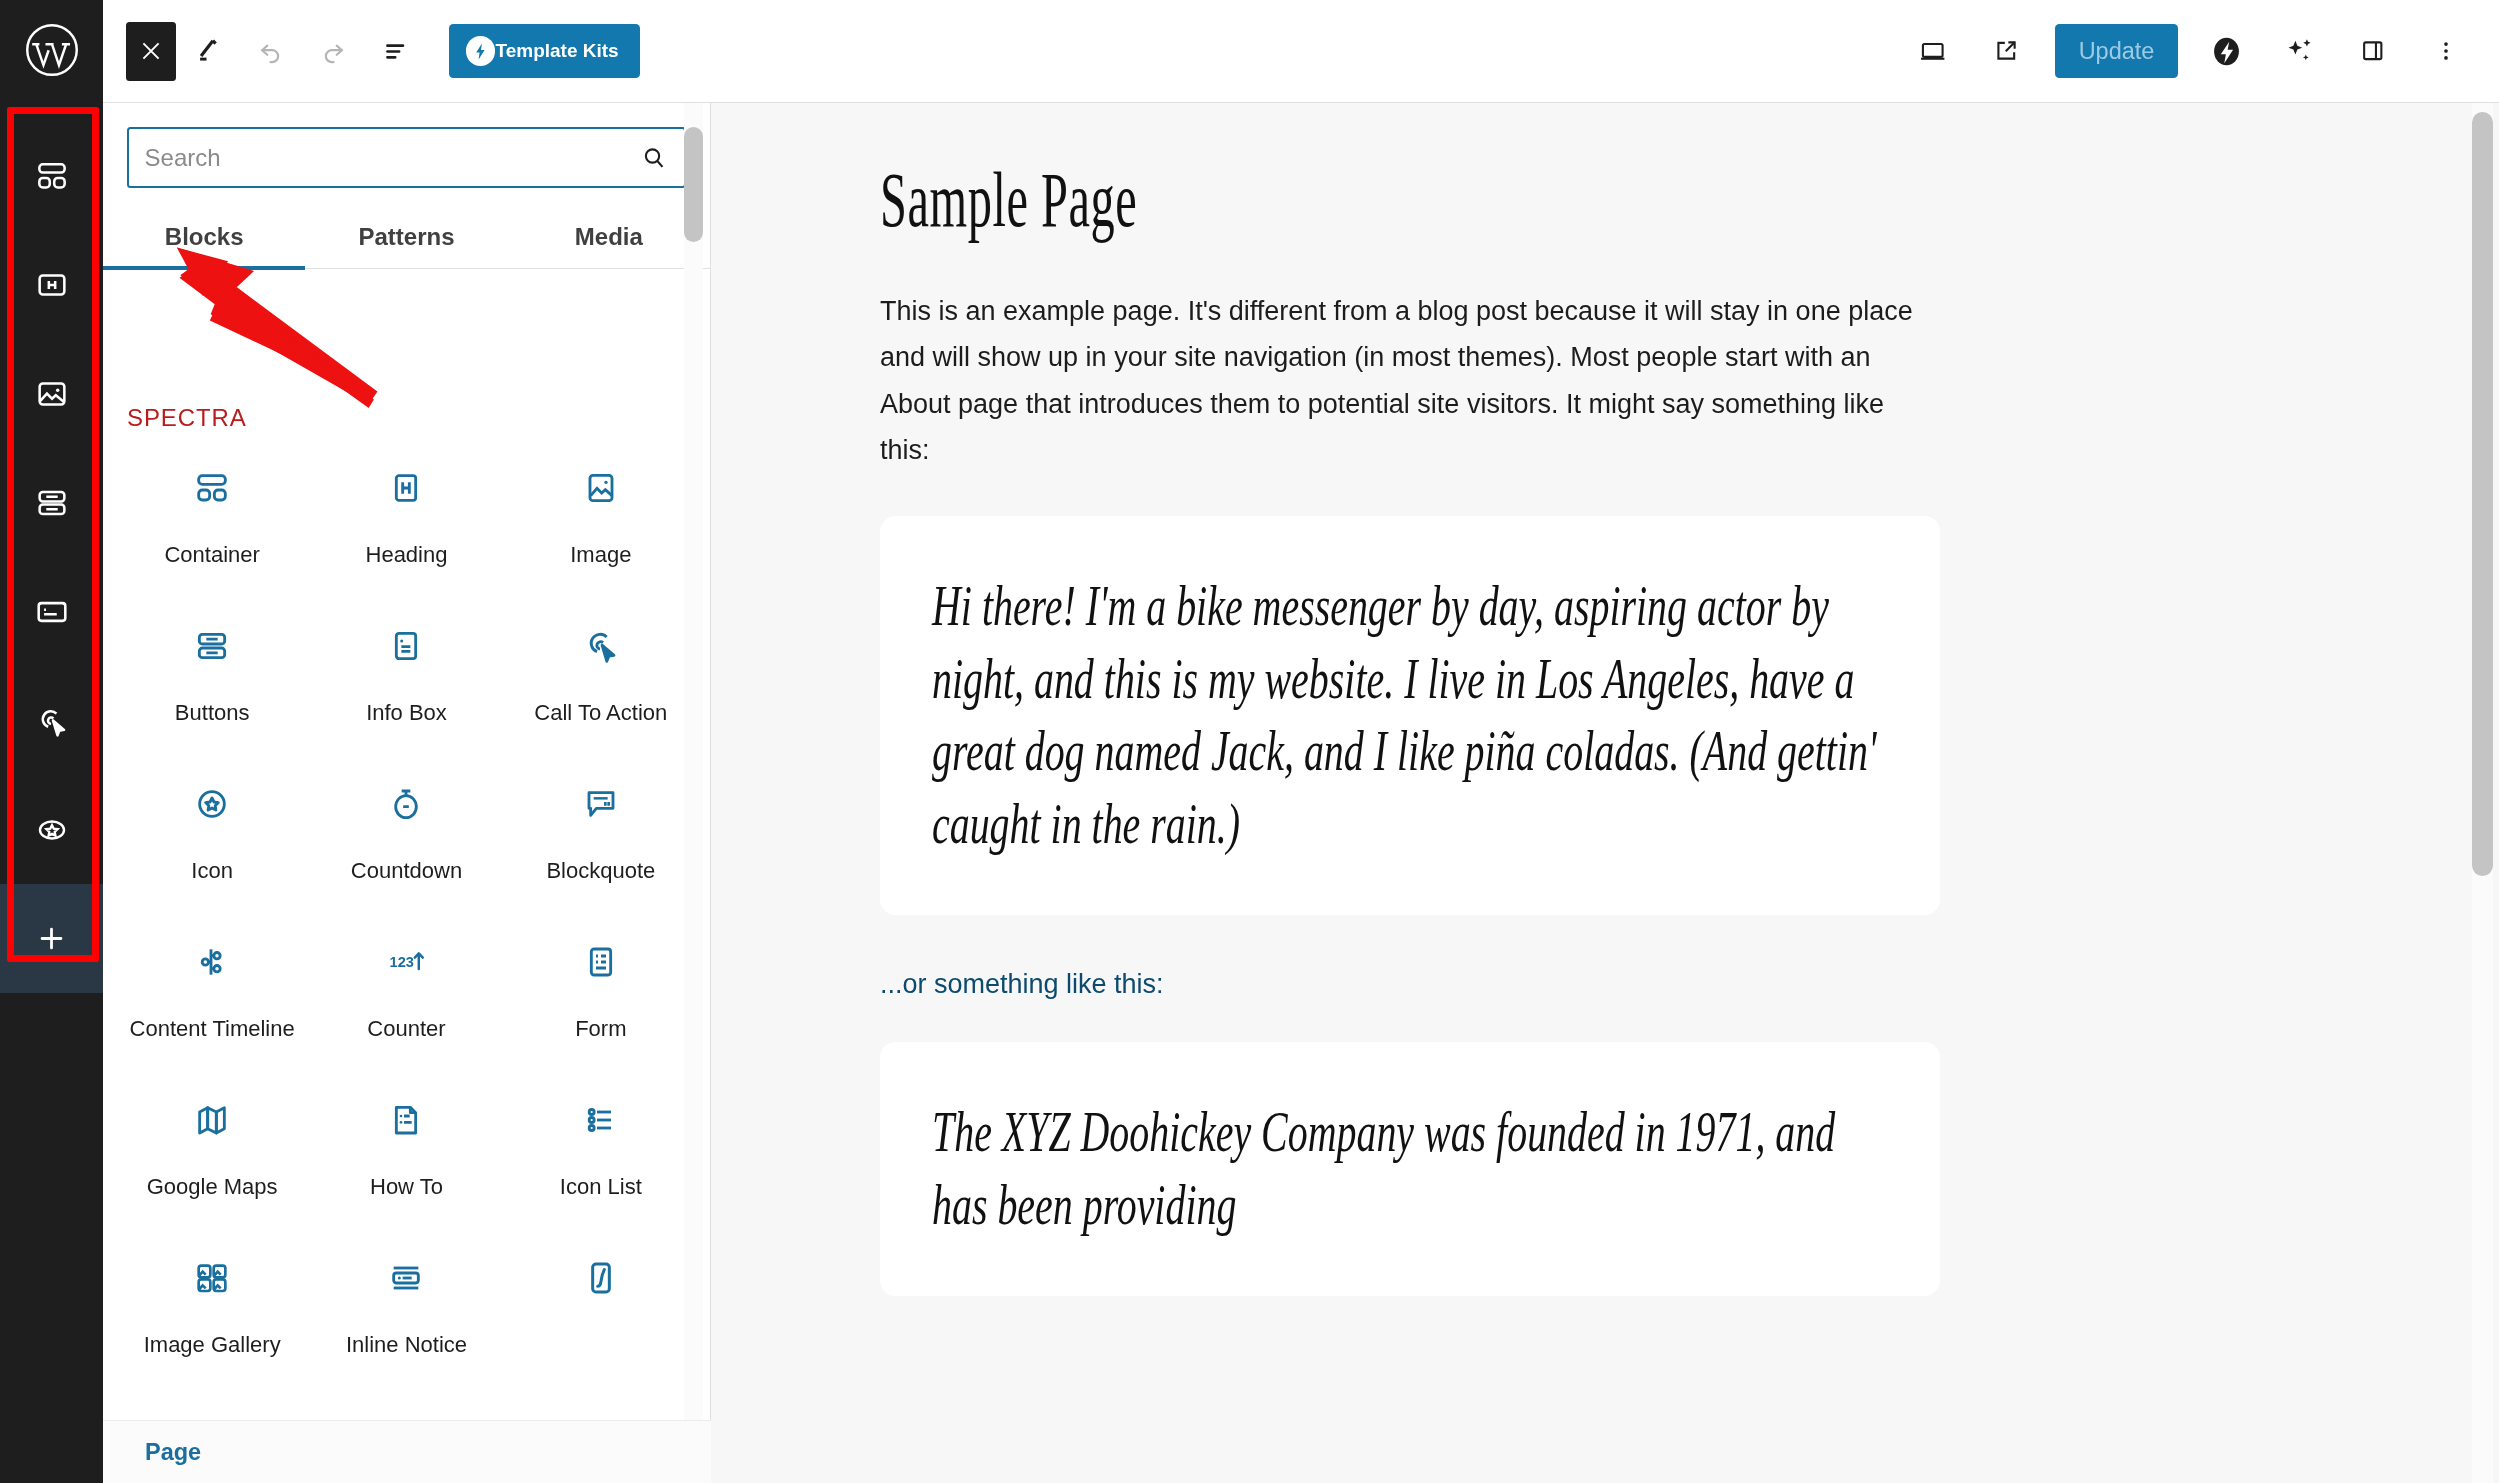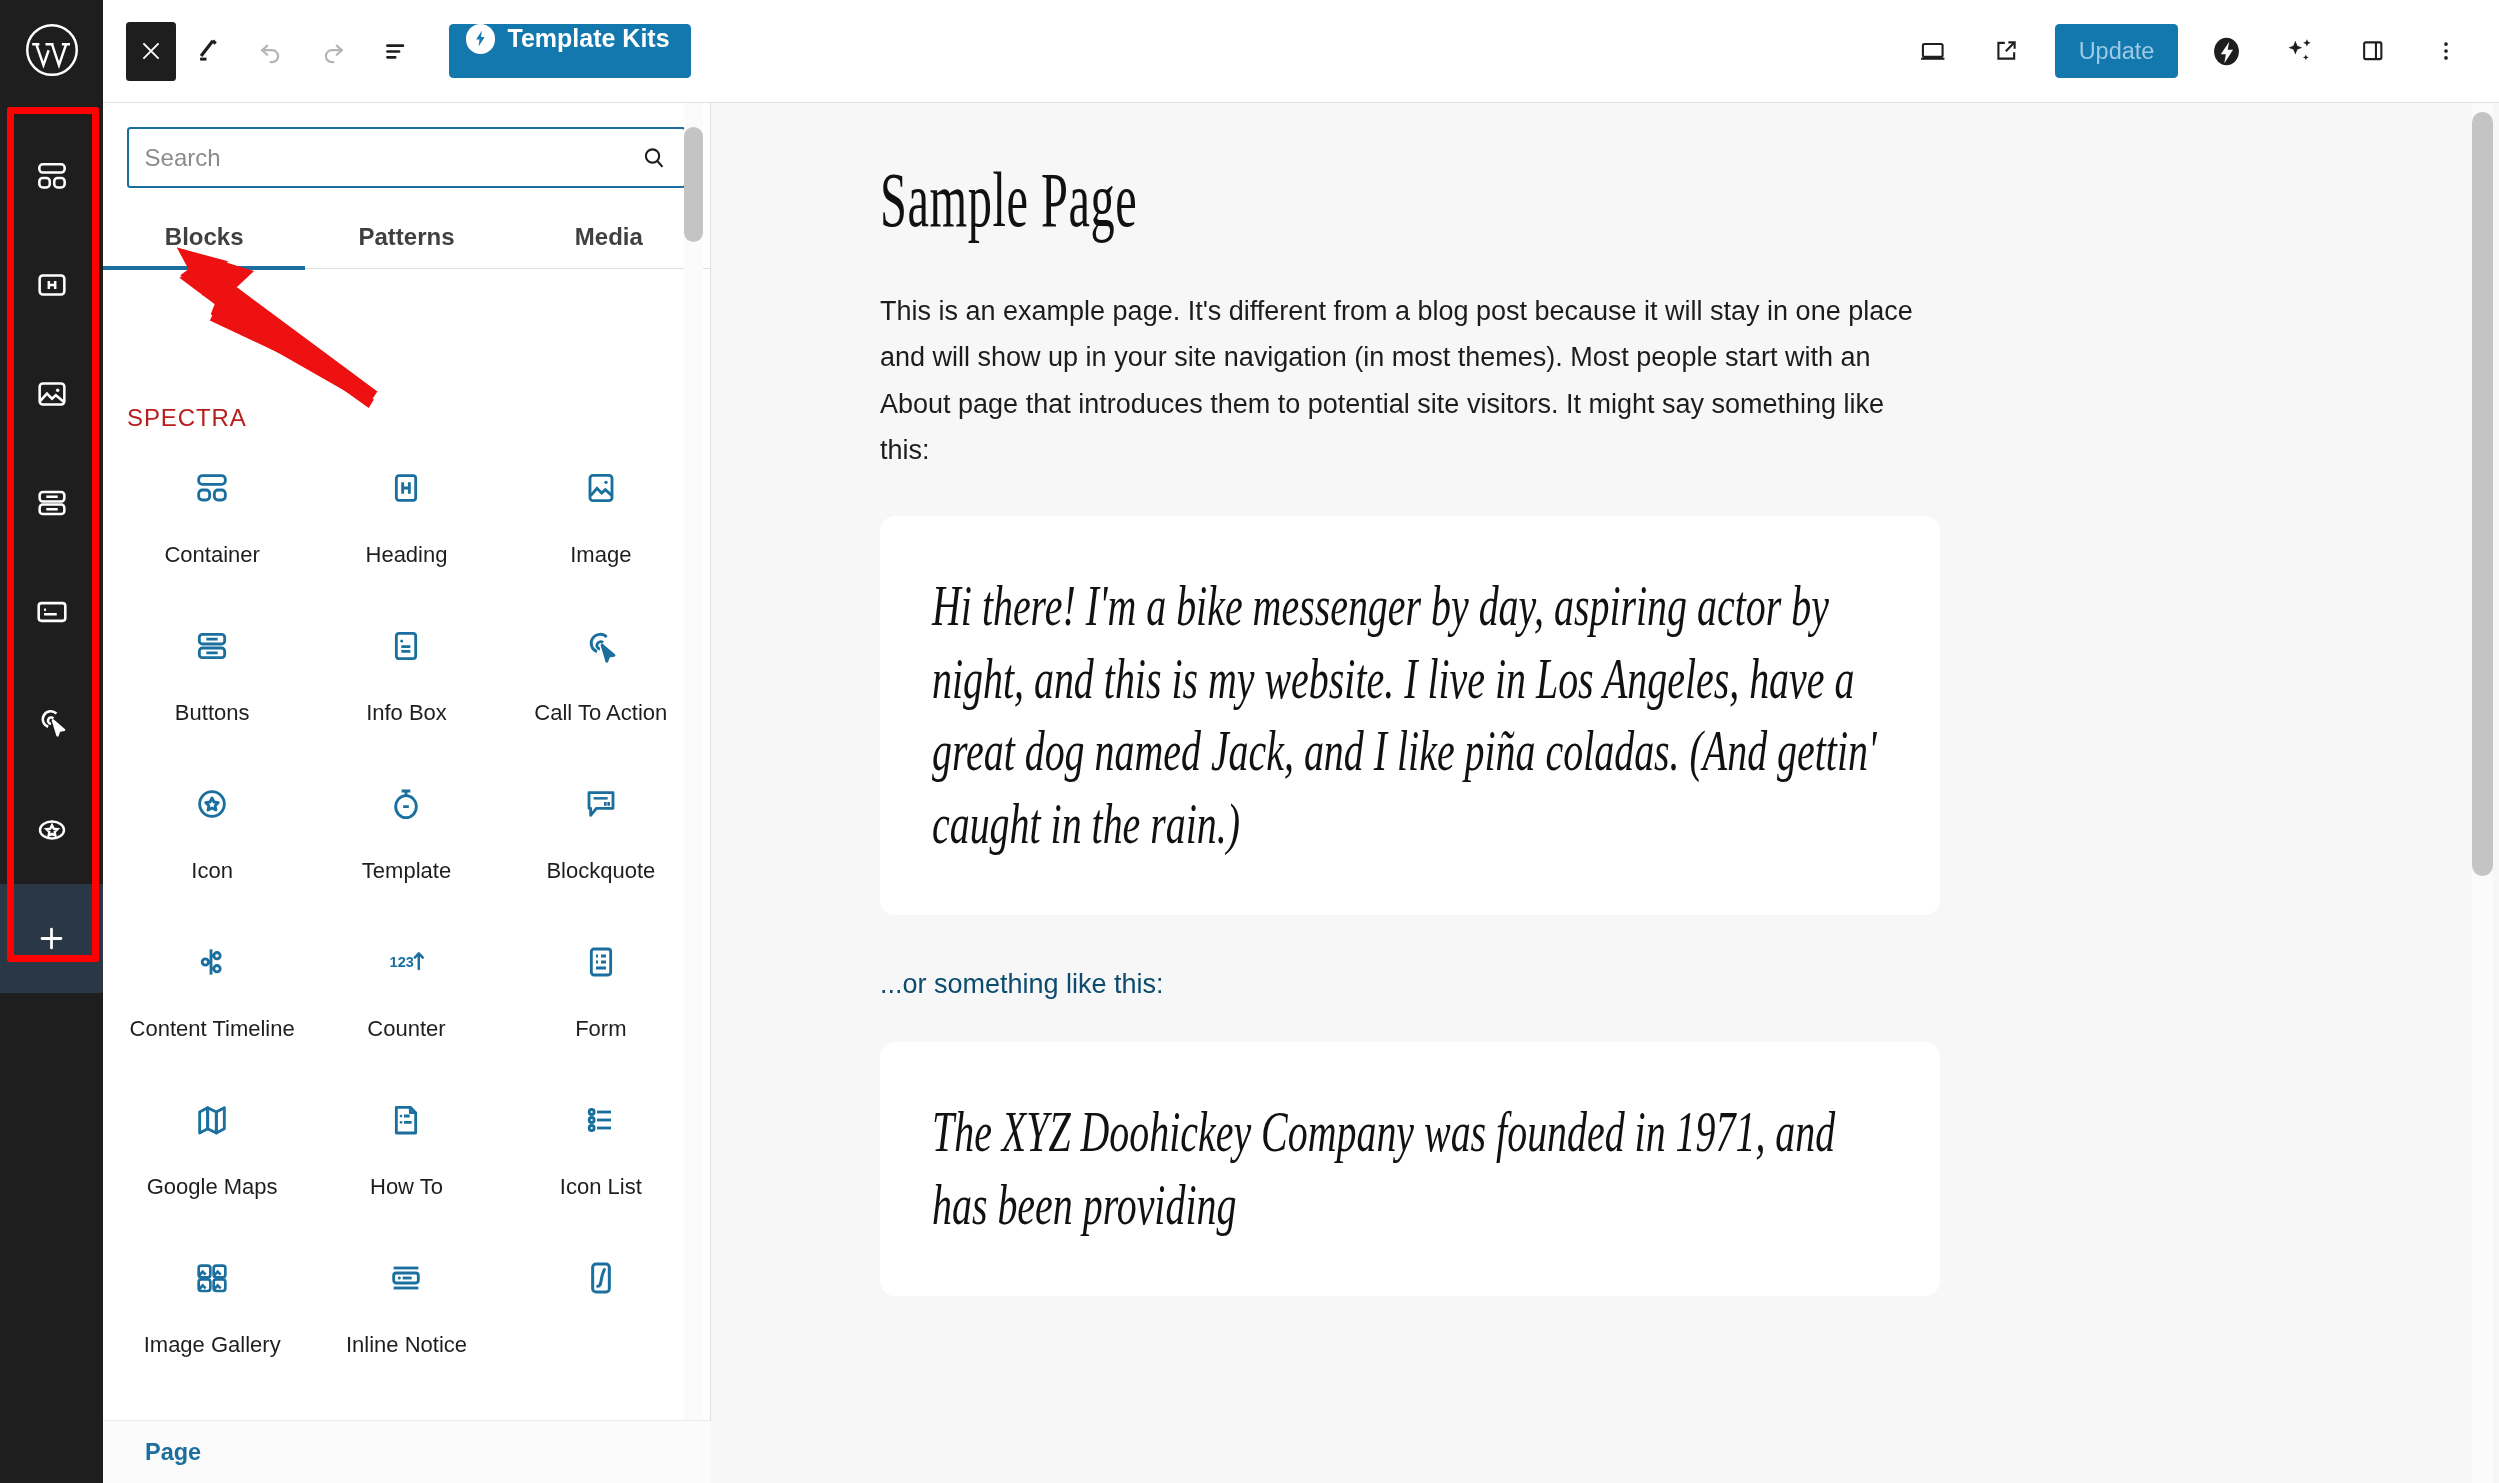--- a/index.html
+++ b/index.html
@@ -40,23 +40,23 @@
     background: #1e1e1e; width: 50px; height: 59px; border-radius: 3.5px;
   }
   .tb-btn svg { display: block; }
 
   .tk-btn {
     margin-left: 21px;
     height: 54px;
     background: #1278ad;
     border: none; border-radius: 4.3px;
     color: #ffffff;
-    font-size: 25px; font-weight: bold;
+    font-size: 19px; font-weight: bold;
     font-family: "Liberation Sans", sans-serif;
-    display: flex; gap: 12px;
+    display: flex; align-items: center; 
     padding: 0 21px 0 17.4px;
     cursor: pointer;
     white-space: nowrap;
   }
   .tk-badge {
     width: 29.5px; height: 29.5px; border-radius: 50%;
     background: #ffffff; color: #1278ad;
     display: flex; align-items: center; justify-content: center;
     flex: 0 0 29.5px;
   }
@@ -588,21 +588,21 @@
           <span class="glabel">Icon</span>
         </div>
 
         <div class="gitem">
           <span class="gicon">
             <svg width="40" height="40" viewBox="0 0 24 24" fill="none" stroke="#1a6f9e" stroke-width="1.7">
               <ellipse cx="12" cy="13.6" rx="6.2" ry="6.6"></ellipse>
               <path d="M9.4 4.2h5.2M12 4.2v2.8M10.3 13.6h3.4"></path>
             </svg>
           </span>
-          <span class="glabel">Template</span>
+          <span class="glabel">Countdown</span>
         </div>
 
         <div class="gitem">
           <span class="gicon">
             <svg width="40" height="40" viewBox="0 0 24 24" fill="none" stroke="#1a6f9e" stroke-width="1.7">
               <path d="M4.8 5.2h14.4v9.4H9.2l-3.4 4.2v-4.2H4.8z" stroke-linejoin="round"></path>
               <path d="M7.6 8.6h8.4" stroke-width="1.5"></path>
               <path d="M14.6 10.8v2.2M16.6 10.8v2.2" stroke-width="1.6"></path>
             </svg>
           </span>

